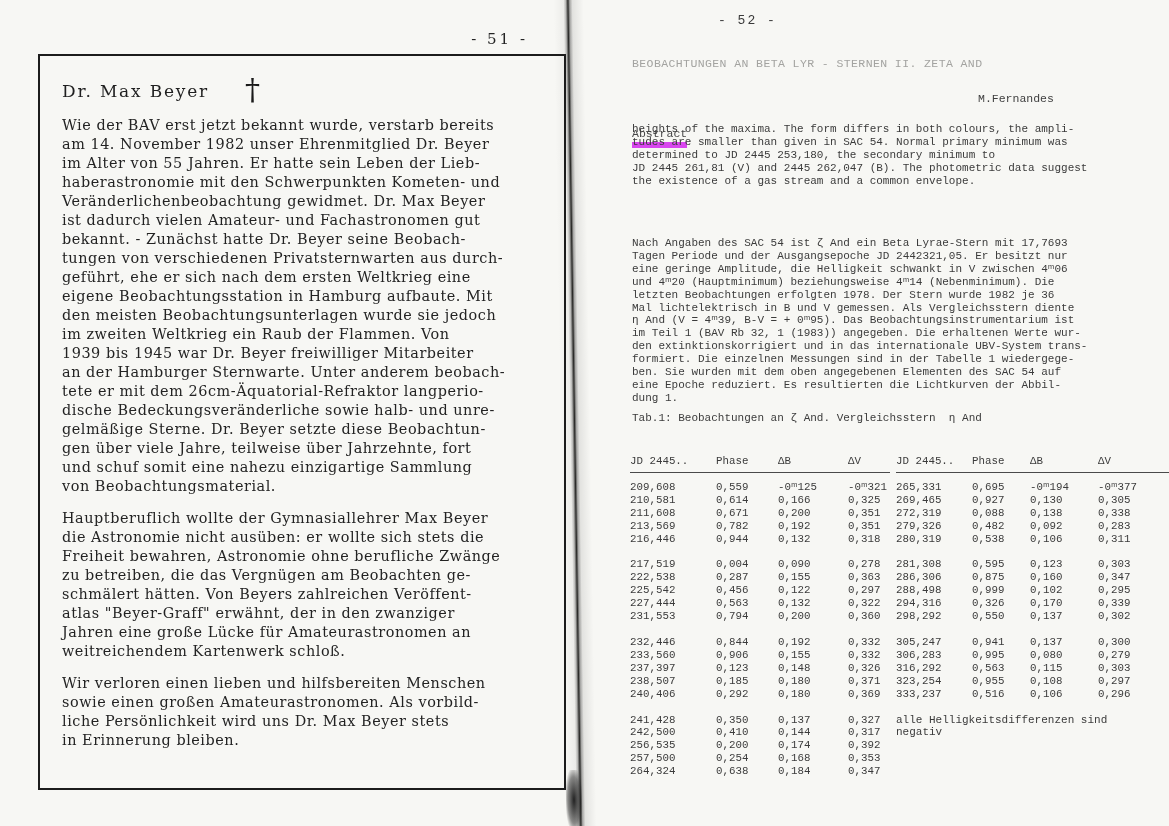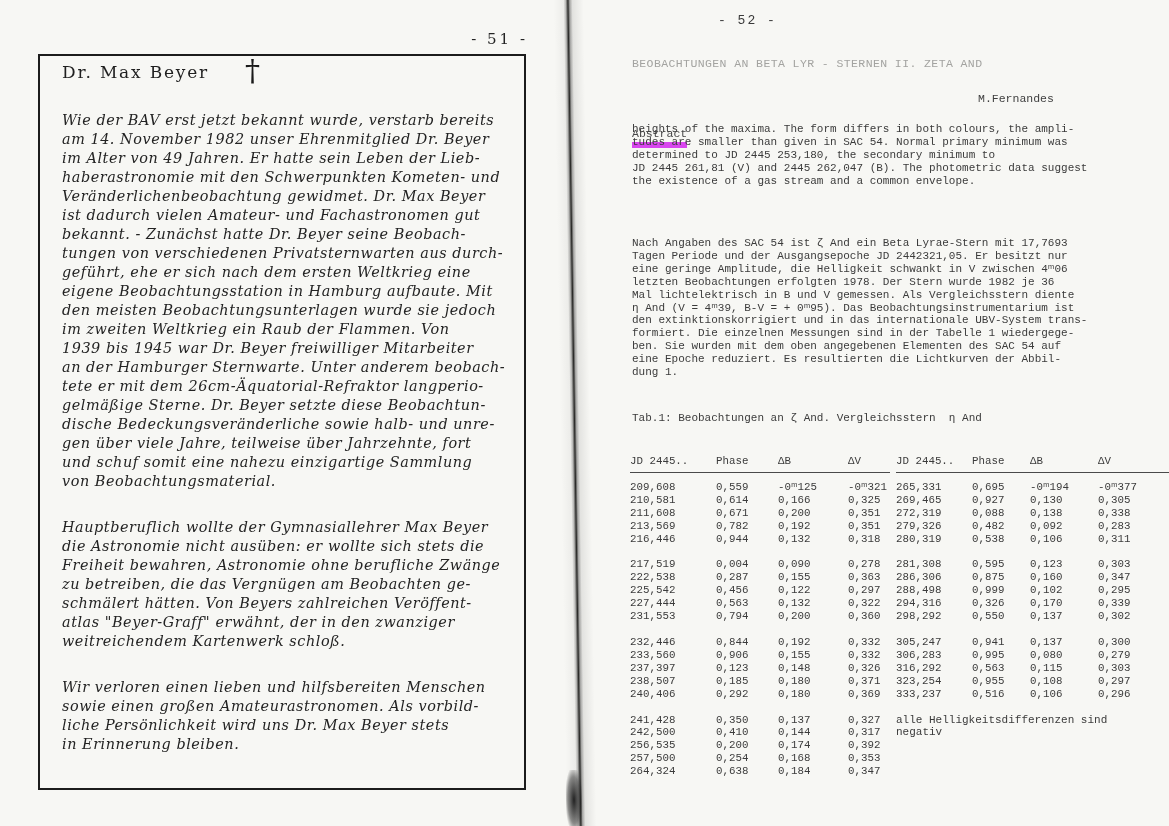--- a/index.html
+++ b/index.html
@@ -32,33 +32,33 @@
     background:radial-gradient(ellipse at center, #222 0%, rgba(34,34,34,.5) 55%, rgba(34,34,34,0) 80%);
     transform:skewX(1.2deg);
   }
 
   
   .pg-left-num{
     position:absolute;left:38px;top:30px;width:490px;text-align:right;
     font-size:15px;letter-spacing:3px;color:#242424;
   }
   .obit-box{
-    position:absolute;left:38px;top:54px;width:488px;height:736px;
+    position:absolute;left:38px;top:54px;width:528px;height:736px;
     border:2px solid #1c1c1c;box-sizing:border-box;
-    padding:4px 21px 10px 22px;
+    padding:23px 21px 10px 22px;
   }
   .obit-title-row{display:flex;align-items:flex-start;}
   .obit-title{
     font-size:17px;letter-spacing:1.8px;color:#1f1f1f;line-height:24px;
   }
   .memorial-cross{
     font-size:30px;line-height:22px;color:#1a1a1a;margin-left:36px;
     font-family:"DejaVu Serif", serif;
   }
-  .para{margin-top:27px;font-style:italic;}
+  .para{margin-top:13px;}
   .obit-box .tline{
     font-size:14.4px;line-height:19px;letter-spacing:0.55px;
     color:#232323;white-space:pre;
   }
 
   
   .rp{position:absolute;left:628px;top:0;width:541px;height:826px;
       font-family:Liberation Mono, monospace;color:#3b3b3b;}
   .rp-num{
     position:absolute;left:90px;top:13px;
@@ -107,46 +107,47 @@
 
 <div class="obit-box">
   <div class="obit-title-row">
     <span class="obit-title">Dr. Max Beyer</span>
     <span class="memorial-cross">†</span>
   </div>
   <div>
       <div class="para">
         <div class="tline">Wie der BAV erst jetzt bekannt wurde, verstarb bereits</div>
         <div class="tline">am 14. November 1982 unser Ehrenmitglied Dr. Beyer</div>
-        <div class="tline">im Alter von 49 Jahren. Er hatte sein Leben der Lieb-</div>
+        <div class="tline">im Alter von 55 Jahren. Er hatte sein Leben der Lieb-</div>
         <div class="tline">haberastronomie mit den Schwerpunkten Kometen- und</div>
         <div class="tline">Veränderlichenbeobachtung gewidmet. Dr. Max Beyer</div>
         <div class="tline">ist dadurch vielen Amateur- und Fachastronomen gut</div>
         <div class="tline">bekannt. - Zunächst hatte Dr. Beyer seine Beobach-</div>
         <div class="tline">tungen von verschiedenen Privatsternwarten aus durch-</div>
         <div class="tline">geführt, ehe er sich nach dem ersten Weltkrieg eine</div>
         <div class="tline">eigene Beobachtungsstation in Hamburg aufbaute. Mit</div>
         <div class="tline">den meisten Beobachtungsunterlagen wurde sie jedoch</div>
         <div class="tline">im zweiten Weltkrieg ein Raub der Flammen. Von</div>
         <div class="tline">1939 bis 1945 war Dr. Beyer freiwilliger Mitarbeiter</div>
         <div class="tline">an der Hamburger Sternwarte. Unter anderem beobach-</div>
         <div class="tline">tete er mit dem 26cm-Äquatorial-Refraktor langperio-</div>
+        <div class="tline">dische Bedeckungsveränderliche sowie halb- und unre-</div>
         <div class="tline">gelmäßige Sterne. Dr. Beyer setzte diese Beobachtun-</div>
-        <div class="tline">dische Bedeckungsveränderliche sowie halb- und unre-</div>
         <div class="tline">gen über viele Jahre, teilweise über Jahrzehnte, fort</div>
         <div class="tline">und schuf somit eine nahezu einzigartige Sammlung</div>
         <div class="tline">von Beobachtungsmaterial.</div>
       </div>
       <div class="para">
         <div class="tline">Hauptberuflich wollte der Gymnasiallehrer Max Beyer</div>
         <div class="tline">die Astronomie nicht ausüben: er wollte sich stets die</div>
         <div class="tline">Freiheit bewahren, Astronomie ohne berufliche Zwänge</div>
         <div class="tline">zu betreiben, die das Vergnügen am Beobachten ge-</div>
         <div class="tline">schmälert hätten. Von Beyers zahlreichen Veröffent-</div>
         <div class="tline">atlas "Beyer-Graff" erwähnt, der in den zwanziger</div>
+        <div class="tline">Jahren eine große Lücke für Amateurastronomen an</div>
         <div class="tline">weitreichendem Kartenwerk schloß.</div>
       </div>
       <div class="para">
         <div class="tline">Wir verloren einen lieben und hilfsbereiten Menschen</div>
         <div class="tline">sowie einen großen Amateurastronomen. Als vorbild-</div>
         <div class="tline">liche Persönlichkeit wird uns Dr. Max Beyer stets</div>
         <div class="tline">in Erinnerung bleiben.</div>
       </div>
     </div>
 </div>
@@ -162,23 +163,25 @@
       <div class="tline">tudes are smaller than given in SAC 54. Normal primary minimum was</div>
       <div class="tline">determined to JD 2445 253,180, the secondary minimum to</div>
       <div class="tline">JD 2445 261,81 (V) and 2445 262,047 (B). The photometric data suggest</div>
       <div class="tline">the existence of a gas stream and a common envelope.</div>
     </div>
 
   <div class="rp-body">
       <div class="tline">Nach Angaben des SAC 54 ist ζ And ein Beta Lyrae-Stern mit 17,7693</div>
       <div class="tline">Tagen Periode und der Ausgangsepoche JD 2442321,05. Er besitzt nur</div>
       <div class="tline">eine geringe Amplitude, die Helligkeit schwankt in V zwischen 4ᵐ06</div>
+      <div class="tline">und 4ᵐ20 (Hauptminimum) beziehungsweise 4ᵐ14 (Nebenminimum). Die</div>
       <div class="tline">letzten Beobachtungen erfolgten 1978. Der Stern wurde 1982 je 36</div>
       <div class="tline">Mal lichtelektrisch in B und V gemessen. Als Vergleichsstern diente</div>
       <div class="tline">η And (V = 4ᵐ39, B-V = + 0ᵐ95). Das Beobachtungsinstrumentarium ist</div>
+      <div class="tline">im Teil 1 (BAV Rb 32, 1 (1983)) angegeben. Die erhaltenen Werte wur-</div>
       <div class="tline">den extinktionskorrigiert und in das internationale UBV-System trans-</div>
       <div class="tline">formiert. Die einzelnen Messungen sind in der Tabelle 1 wiedergege-</div>
       <div class="tline">ben. Sie wurden mit dem oben angegebenen Elementen des SAC 54 auf</div>
       <div class="tline">eine Epoche reduziert. Es resultierten die Lichtkurven der Abbil-</div>
       <div class="tline">dung 1.</div>
     </div>
 
   <div class="rp-caption">Tab.1: Beobachtungen an ζ And. Vergleichsstern  η And</div>
 
   <div class="tablewrap">

